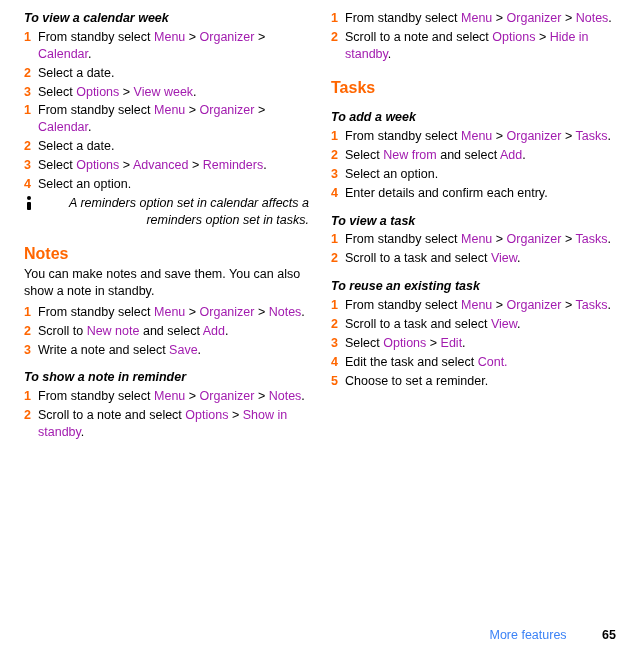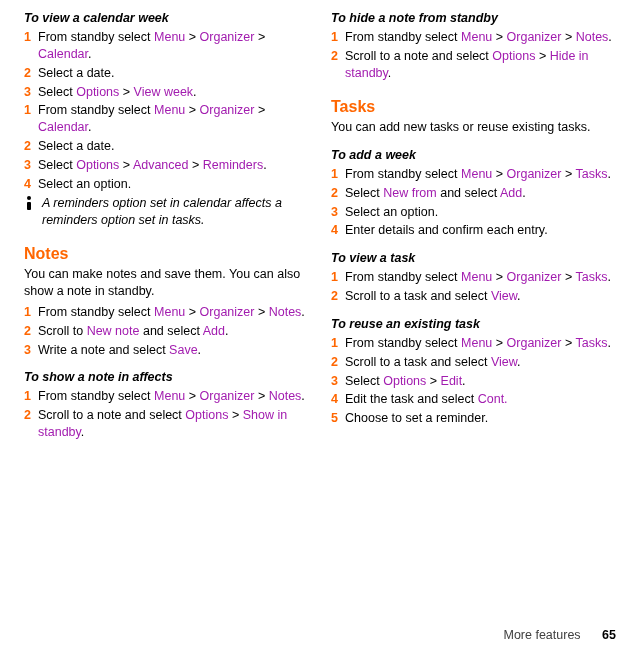--- a/index.html
+++ b/index.html
@@ -58,37 +58,38 @@
     color: #ff6600;
     font-weight: bold;
     font-size: 16px;
     margin-top: 14px;
     margin-bottom: 1px;
   }
   .tip {
     display: flex;
     gap: 8px;
     margin-bottom: 2px;
+    text-align: right;
   }
   .tip .tip-icon {
     flex: 0 0 auto;
     margin-top: 1px;
   }
   .tip .tip-text {
     font-style: italic;
     flex: 1;
   }
   .footer {
     position: absolute;
     bottom: 6px;
     right: 24px;
     font-size: 12.5px;
   }
-  .footer .sec { color: #404040; }
-  .footer .pg { font-weight: bold; margin-left: 18px; }
+  .footer .sec { color: #3b82f6; }
+  .footer .pg { font-weight: bold; margin-left: 32px; }
 </style>
 </head>
 <body>
 
 <div class="columns">
 
   <div class="col">
 
     <div class="task-head first">To view a calendar week</div>
     <ol class="steps">
@@ -130,45 +131,43 @@
         <span>From standby select </span><span class="ui">Menu</span><span> &gt; </span><span class="ui">Organizer</span><span> &gt; </span><span class="ui">Notes</span><span>.</span>
       </li>
       <li>
         <span>Scroll to </span><span class="ui">New note</span><span> and select </span><span class="ui">Add</span><span>.</span>
       </li>
       <li>
         <span>Write a note and select </span><span class="ui">Save</span><span>.</span>
       </li>
     </ol>
 
-    <div class="task-head">To show a note in affects</div>
+    <div class="task-head">To show a note in reminder</div>
     <ol class="steps">
       <li>
         <span>From standby select </span><span class="ui">Menu</span><span> &gt; </span><span class="ui">Organizer</span><span> &gt; </span><span class="ui">Notes</span><span>.</span>
       </li>
       <li>
         <span>Scroll to a note and select </span><span class="ui">Options</span><span> &gt; </span><span class="ui">Show in standby</span><span>.</span>
       </li>
     </ol>
   </div>
 
   <div class="col">
 
-    <div class="task-head first">To hide a note from standby</div>
     <ol class="steps">
       <li>
         <span>From standby select </span><span class="ui">Menu</span><span> &gt; </span><span class="ui">Organizer</span><span> &gt; </span><span class="ui">Notes</span><span>.</span>
       </li>
       <li>
         <span>Scroll to a note and select </span><span class="ui">Options</span><span> &gt; </span><span class="ui">Hide in standby</span><span>.</span>
       </li>
     </ol>
 
     <div class="section-head">Tasks</div>
-    <div class="body-text">You can add new tasks or reuse existing tasks.</div>
 
     <div class="task-head">To add a week</div>
     <ol class="steps">
       <li>
         <span>From standby select </span><span class="ui">Menu</span><span> &gt; </span><span class="ui">Organizer</span><span> &gt; </span><span class="ui">Tasks</span><span>.</span>
       </li>
       <li>
         <span>Select </span><span class="ui">New from</span><span> and select </span><span class="ui">Add</span><span>.</span>
       </li>
       <li>Select an option.</li>

